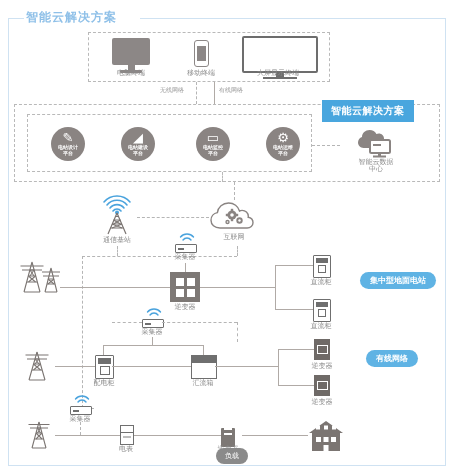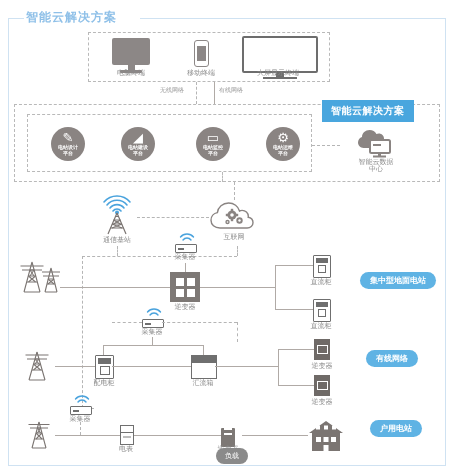--- a/index.html
+++ b/index.html
@@ -375,21 +375,20 @@
   </div>
   <div class="abs cap" style="left:298px;top:362px;width:48px;">逆变器</div>
 
   <div class="abs" style="left:314px;top:375px;">
     <div class="invsm">
         <span></span>
       </div>
   </div>
   <div class="abs cap" style="left:298px;top:398px;width:48px;">逆变器</div>
 
-  <div class="abs badge-pill" id="badge-residential">户用电站</div>
 
   <div class="abs" style="left:70px;top:394px;">
     <svg width="24" height="14" viewBox="0 0 24 14">
       <g stroke="#4aa3dd" stroke-width="1.4" fill="none" stroke-linecap="round">
         <path d="M8 8 A5 5 0 0 1 16 8"></path>
           <path d="M5.5 5 A8.5 8.5 0 0 1 18.5 5"></path>
       </g>
     </svg>
   </div>
   <div class="abs" style="left:70px;top:406px;">

